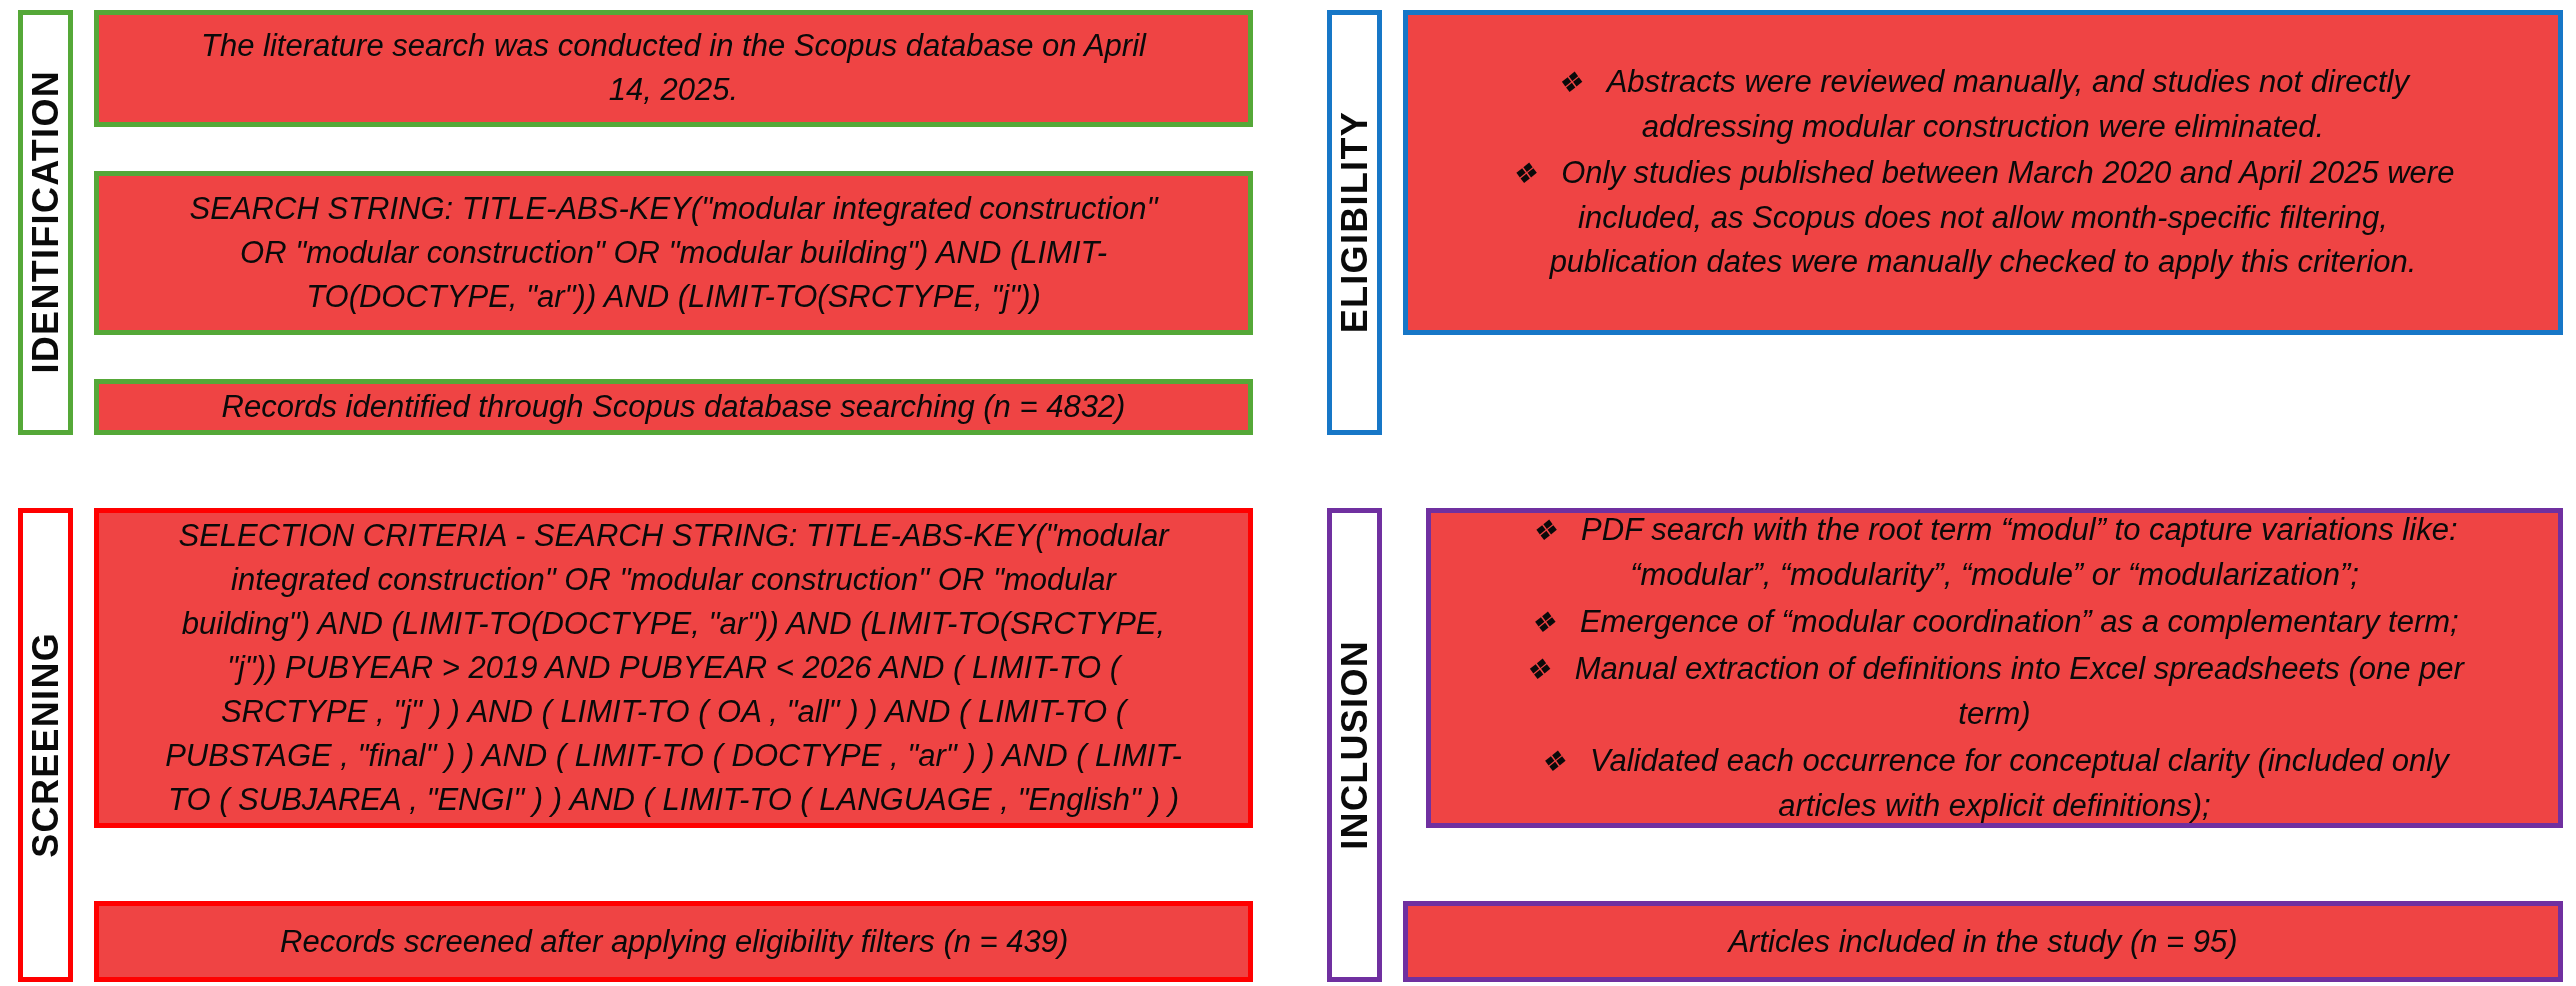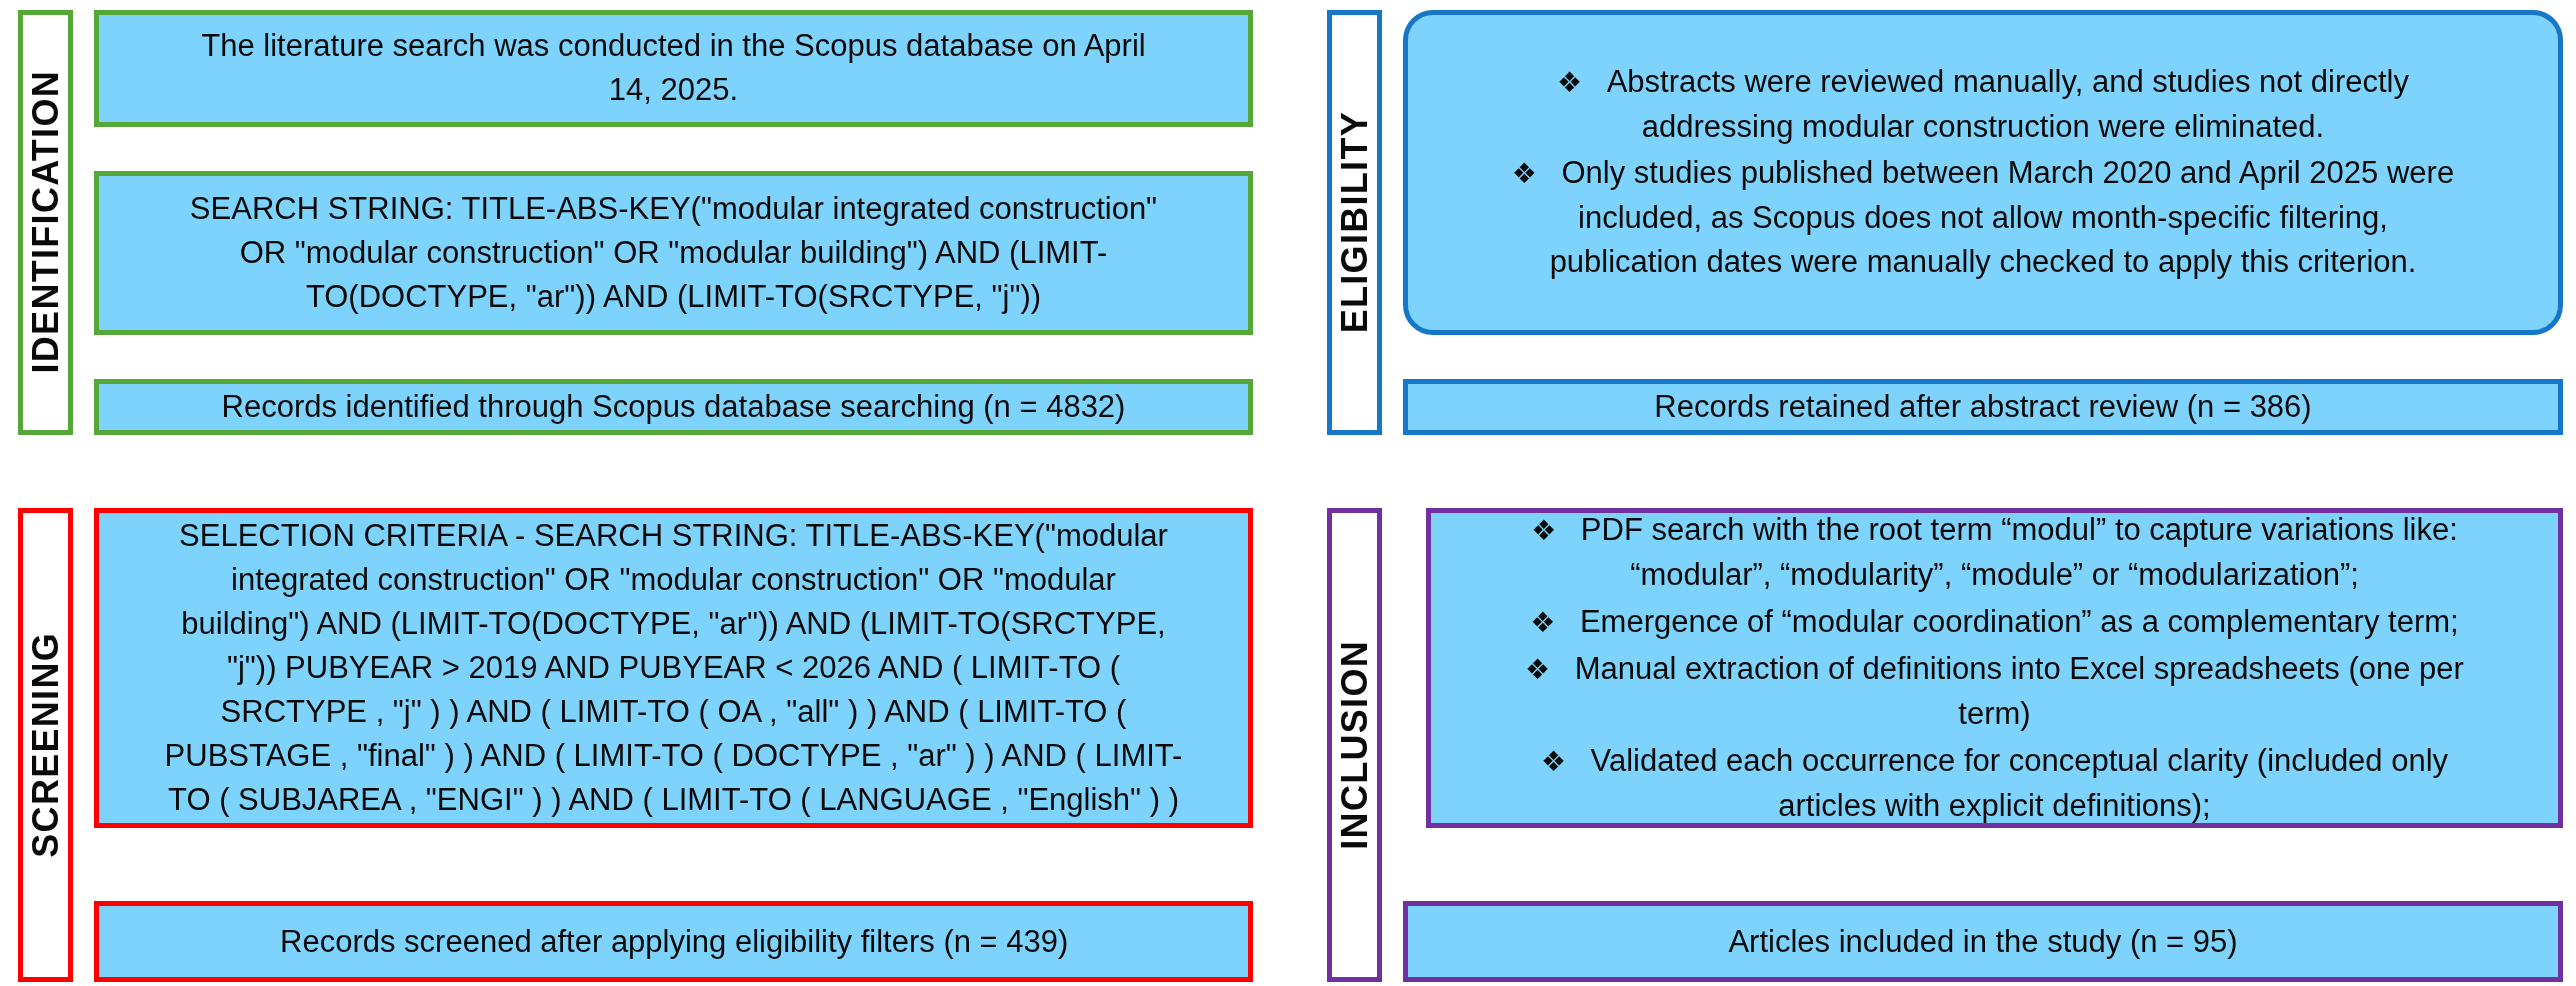--- a/index.html
+++ b/index.html
@@ -41,26 +41,27 @@
   }
   .content {
     flex: 1 1 auto;
     margin-left: 21px;
     display: flex;
     flex-direction: column;
     justify-content: space-between;
   }
   .box {
     border: 5.8px solid #000;
-    background: #7dd3fc;
+    background: #ef4444;
     display: flex;
     align-items: center;
     justify-content: center;
     padding: 3.9px 11.6px;
     box-sizing: border-box;
+    font-style: italic;
   }
   .boxtext {
     font-size: 31px;
     line-height: 44px;
     text-align: center;
     white-space: pre-line;
     width: 100%;
   }
   .bullets {
     width: 100%;
@@ -75,21 +76,21 @@
     display: inline;
     margin-right: 24.5px;
     font-size: 28px;
   }
   .btext {
     white-space: pre-line;
   }
   .h182 { height: 117px; flex: 0 0 auto; }
   .h255 { height: 164px; flex: 0 0 auto; }
   .h100 { height: 56px; flex: 0 0 auto; }
-  .h505 { height: 325px; flex: 0 0 auto; border-radius: 30px; }
+  .h505 { height: 325px; flex: 0 0 auto; }
   .h560 { height: 320px; flex: 0 0 auto; }
   .h125 { height: 81px; flex: 0 0 auto; }
 </style>
 </head>
 <body>
 
 <div class="canvas">
 
   <div class="quadrant" style="left:18px; top:9.7px; width:1235px; height:425px;">
     <div class="label-box" style="border-color: rgb(85, 168, 56);">
@@ -121,23 +122,20 @@
           <div class="bullet-item">
             <span class="bullet-icon">❖</span><span class="btext">Abstracts were reviewed manually, and studies not directly
 addressing modular construction were eliminated.</span>
           </div>
           <div class="bullet-item">
             <span class="bullet-icon">❖</span><span class="btext">Only studies published between March 2020 and April 2025 were
 included, as Scopus does not allow month-specific filtering,
 publication dates were manually checked to apply this criterion.</span>
           </div>
         </div>
-      </div>
-      <div class="box h100" style="border-color: rgb(23, 119, 199);">
-        <span class="boxtext">Records retained after abstract review (n = 386)</span>
       </div>
     </div>
   </div>
 
   <div class="quadrant" style="left:18px; top:508px; width:1235px; height:474px;">
     <div class="label-box" style="border-color: rgb(255, 0, 0);">
       <span class="vlabel">SCREENING</span>
     </div>
     <div class="content">
       <div class="box h560" style="border-color: rgb(255, 0, 0);">

